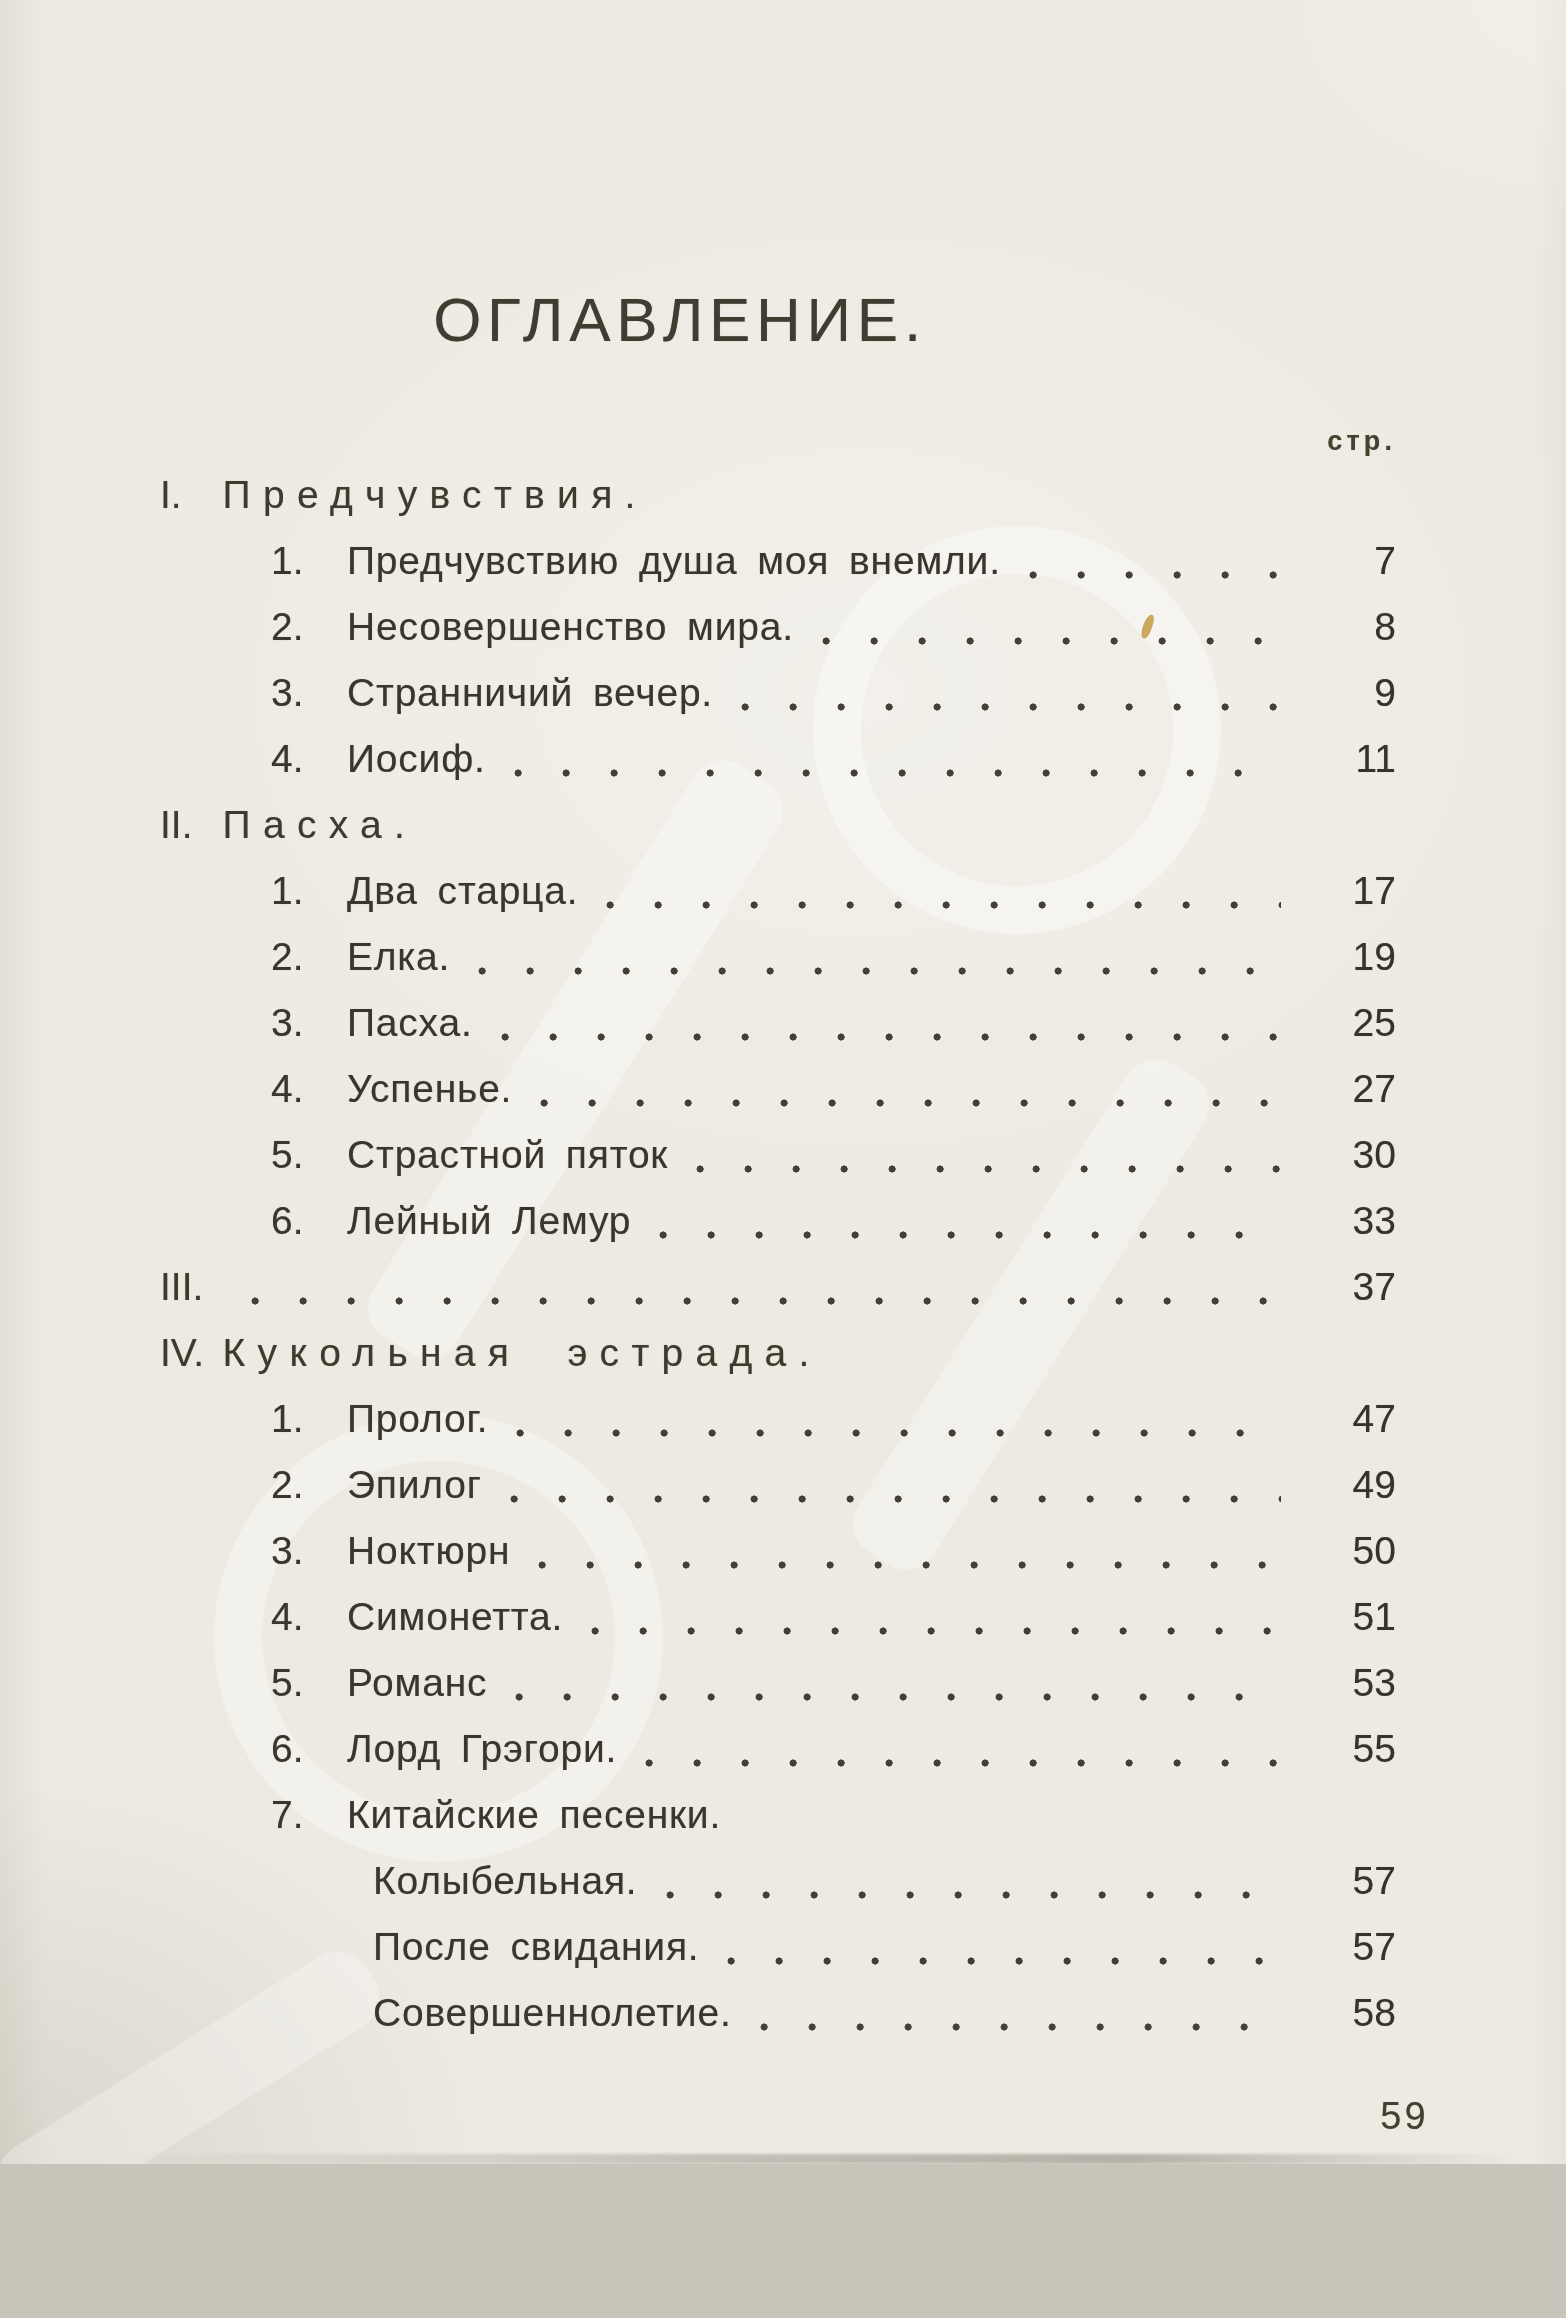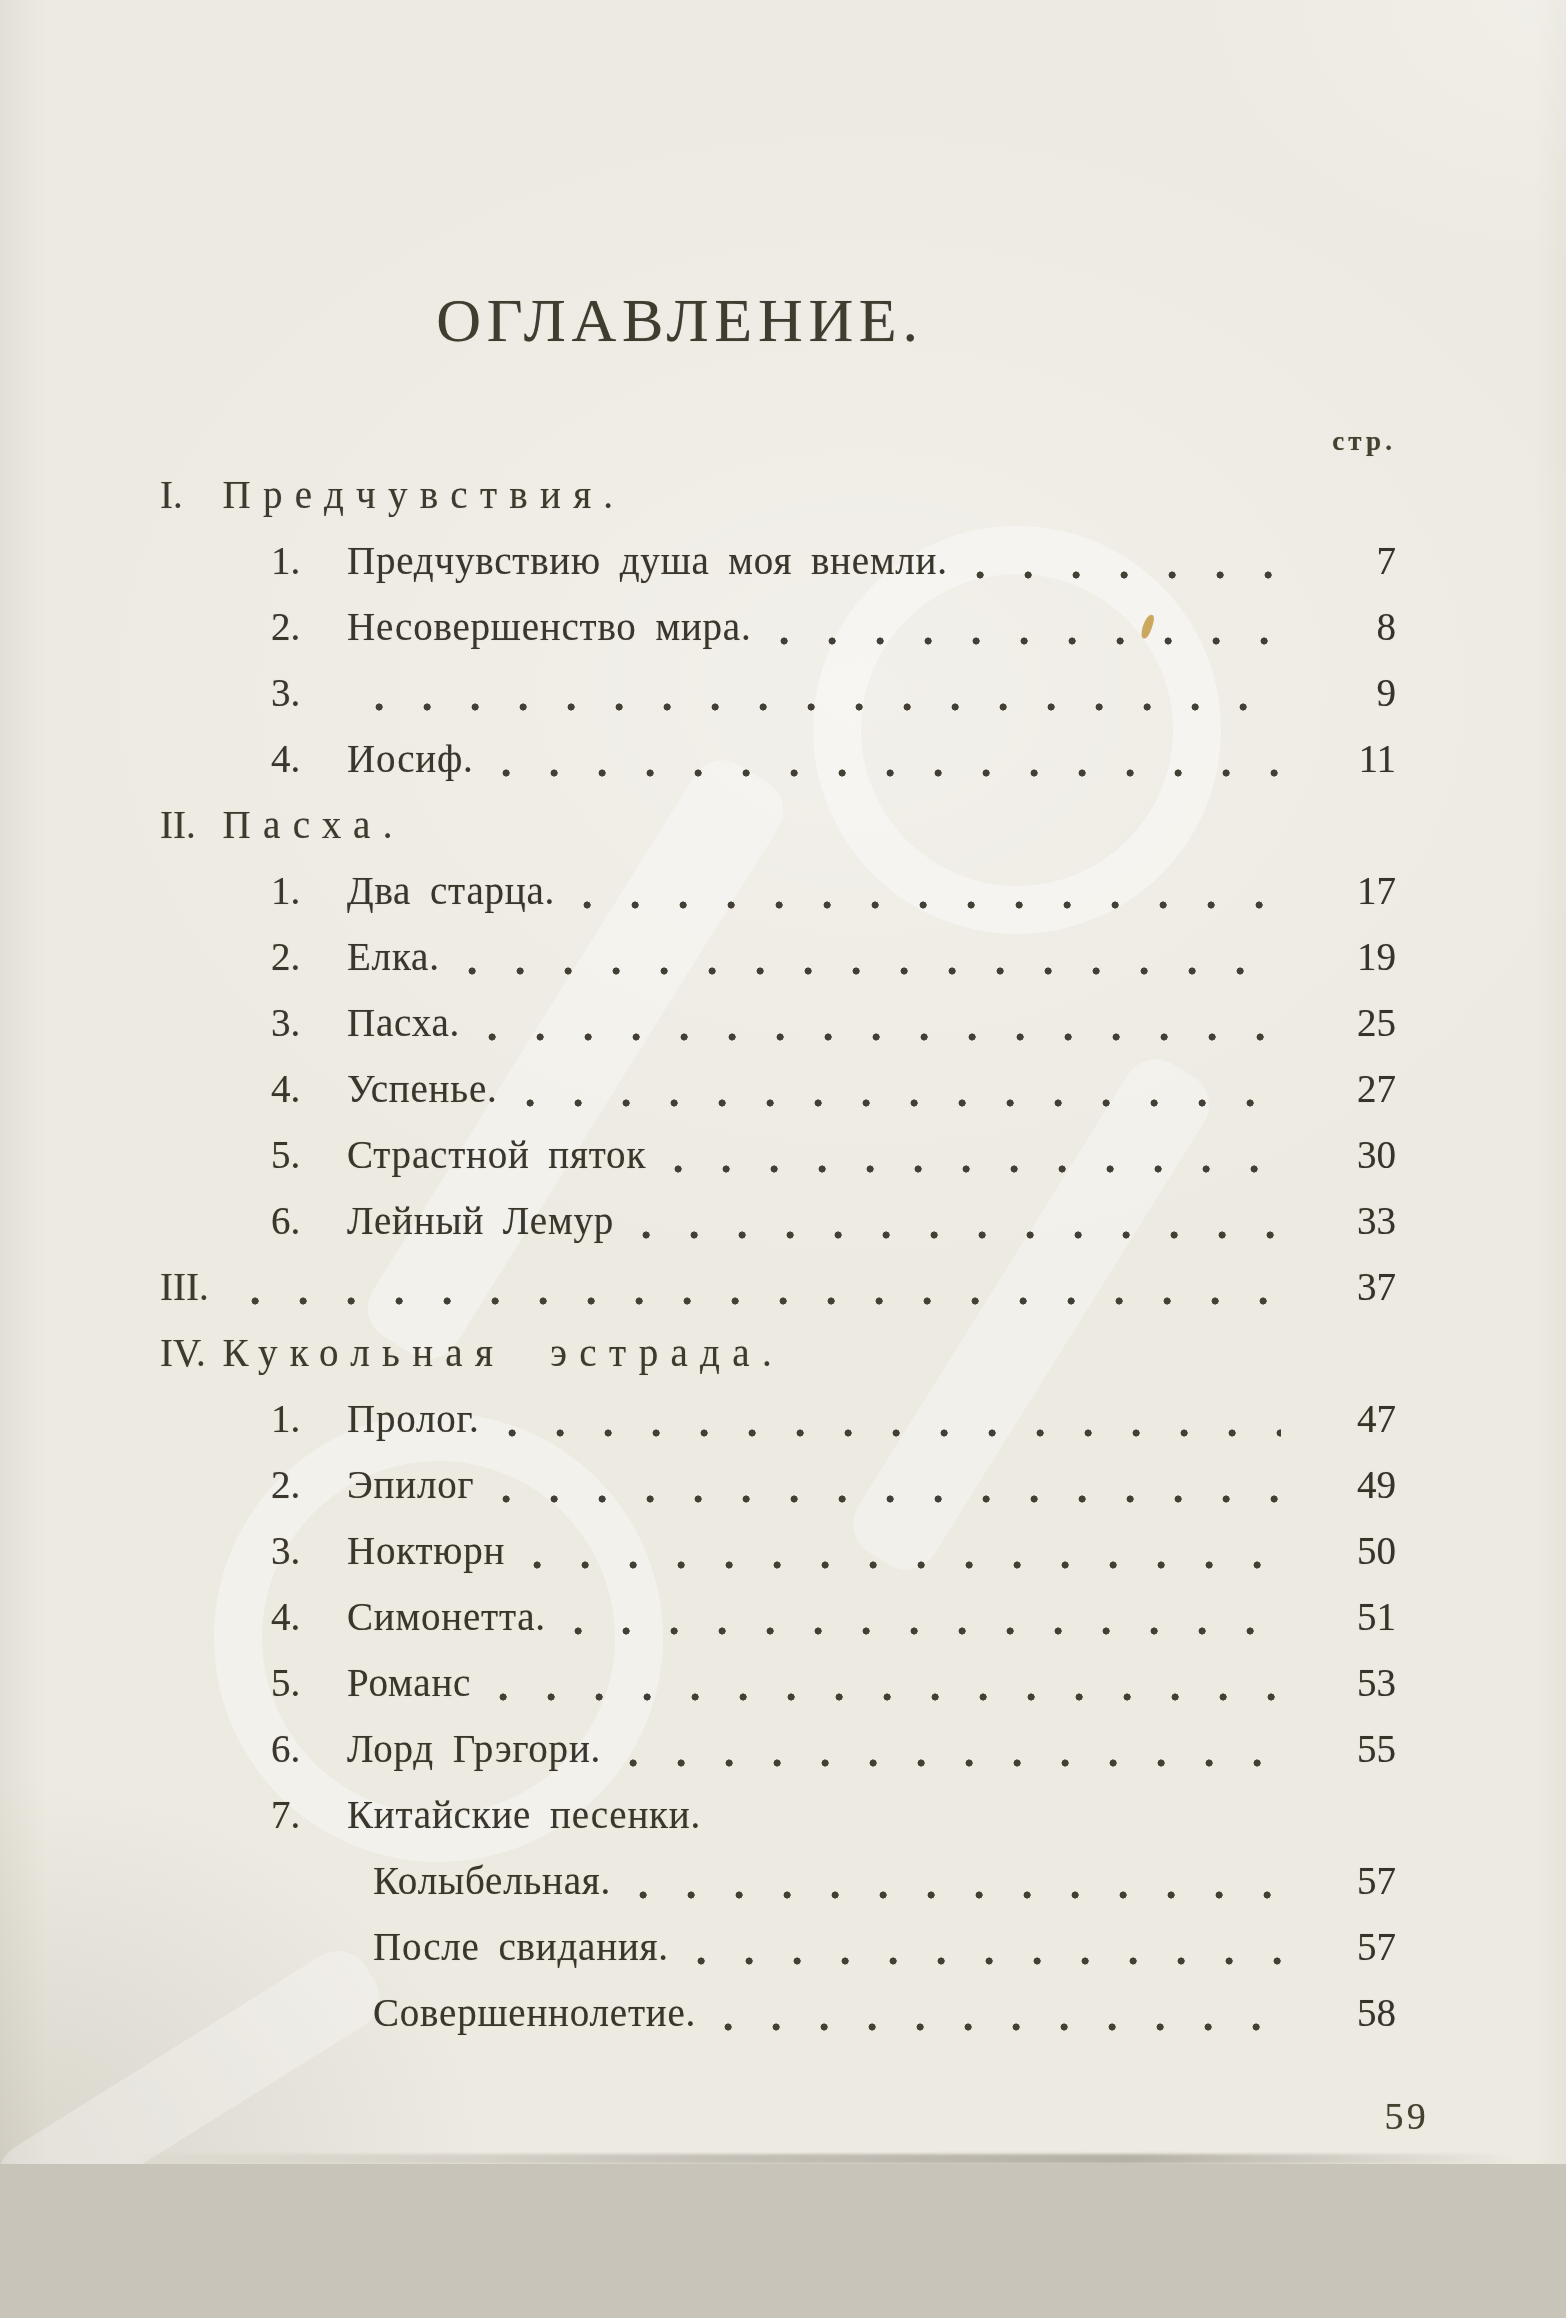--- a/index.html
+++ b/index.html
@@ -1,20 +1,20 @@
 <!DOCTYPE html>
 <html style="font-size:13px"><head>
 <meta charset="utf-8">
 <style>
   html,body{margin:0;padding:0;background:#c8c4ba;}
   .page{
     position:relative;
     width:1566px;height:2164px;
     overflow:hidden;
-    font-family:Liberation Serif, serif;
+    font-family:Liberation Sans, sans-serif;
     color:#3b372c;
     background:
       radial-gradient(1314px 986px at 55% 32%, rgba(255,255,255,.28), rgba(255,255,255,0) 62%),
       radial-gradient(780px 616px at 0% 100%, rgba(138,131,115,.20), rgba(0,0,0,0) 62%),
       radial-gradient(657px 460px at 100% 0%, rgba(255,255,255,.22), rgba(0,0,0,0) 60%),
       linear-gradient(to right, rgba(150,143,128,.12), rgba(0,0,0,0) 3%),
       linear-gradient(to left, rgba(150,143,128,.08), rgba(0,0,0,0) 2%),
       #edeae2;
   }
   .page::after{ 
@@ -109,20 +109,21 @@
     <span class="pagenum">7</span>
   </div>
         <div class="row item">
     <span class="num">2.</span>
     <span class="label">Несовершенство мира.</span>
     <span class="leader"></span>
     <span class="pagenum">8</span>
   </div>
         <div class="row item">
     <span class="num">3.</span>
+    <span class="label">Странничий вечер.</span>
     <span class="leader"></span>
     <span class="pagenum">9</span>
   </div>
         <div class="row item">
     <span class="num">4.</span>
     <span class="label">Иосиф.</span>
     <span class="leader"></span>
     <span class="pagenum">11</span>
   </div>
         <div class="row section">

